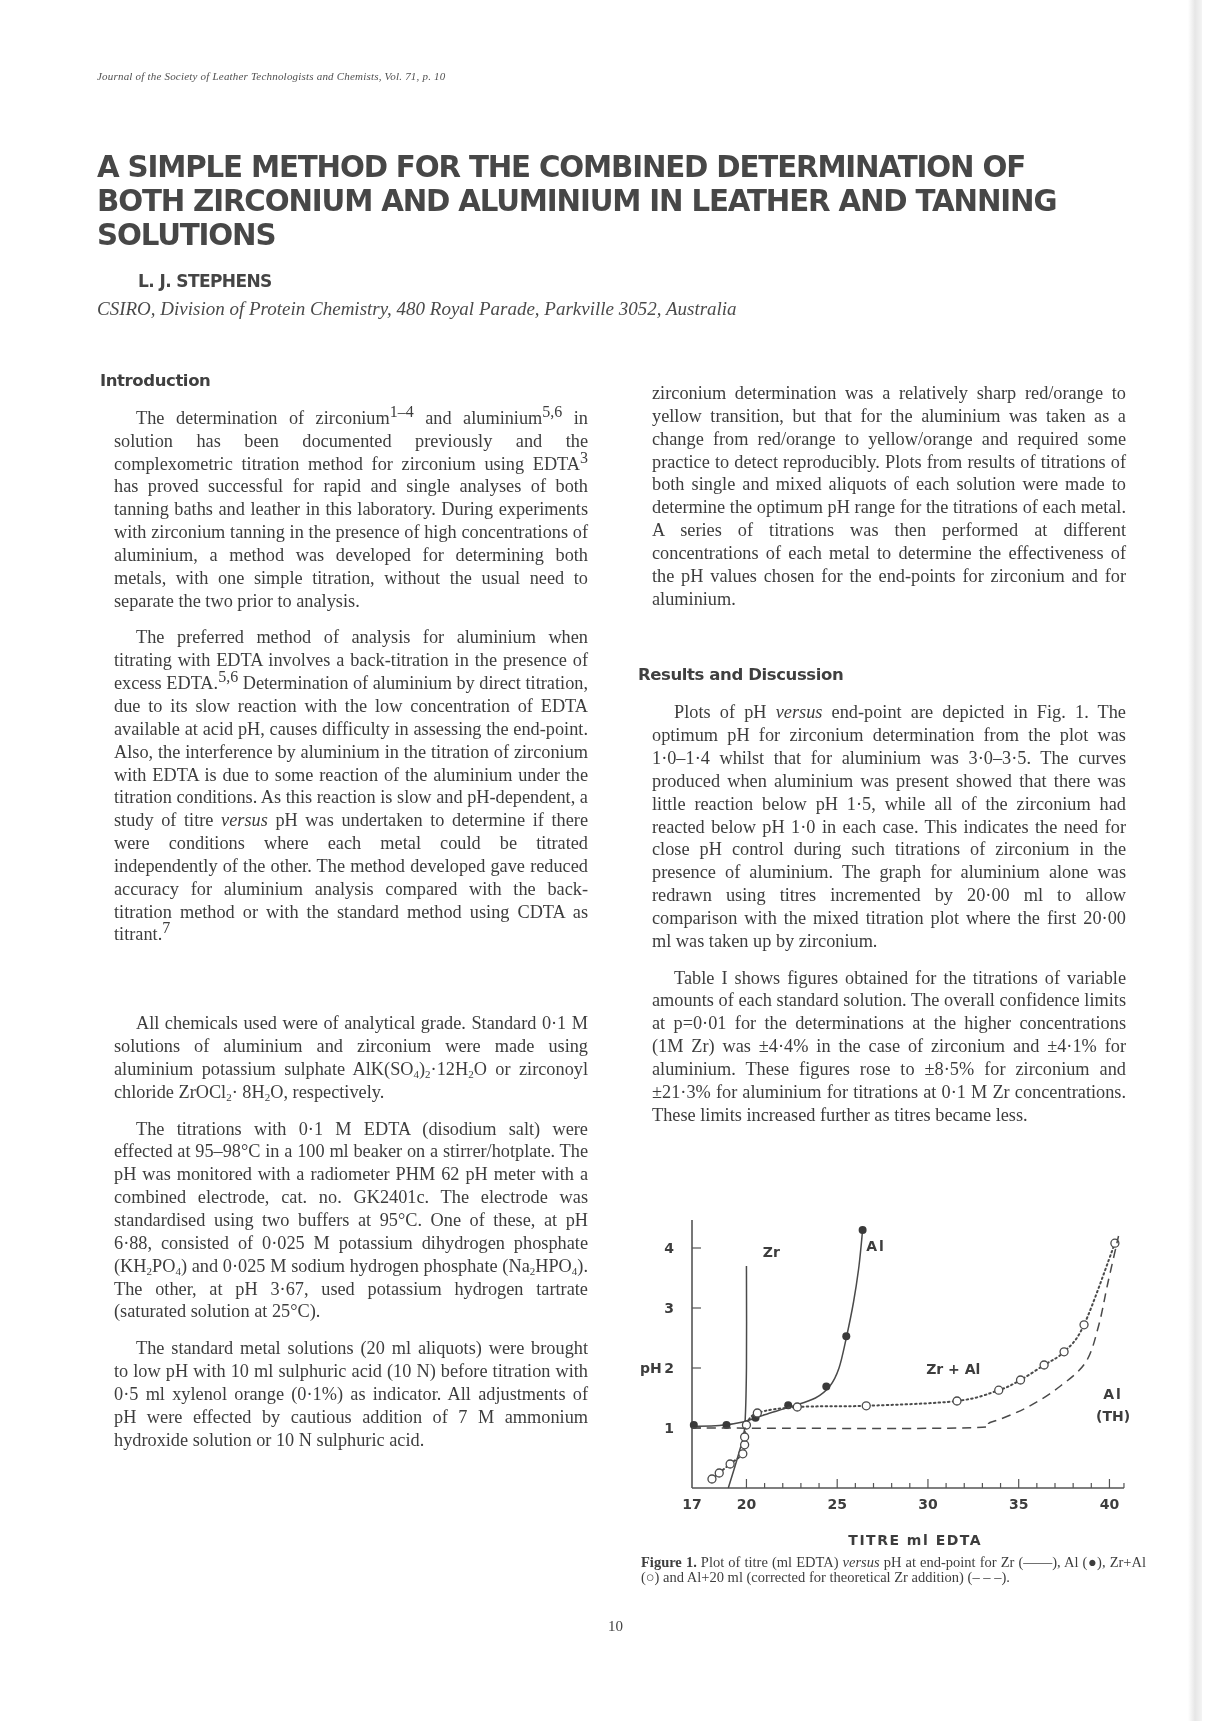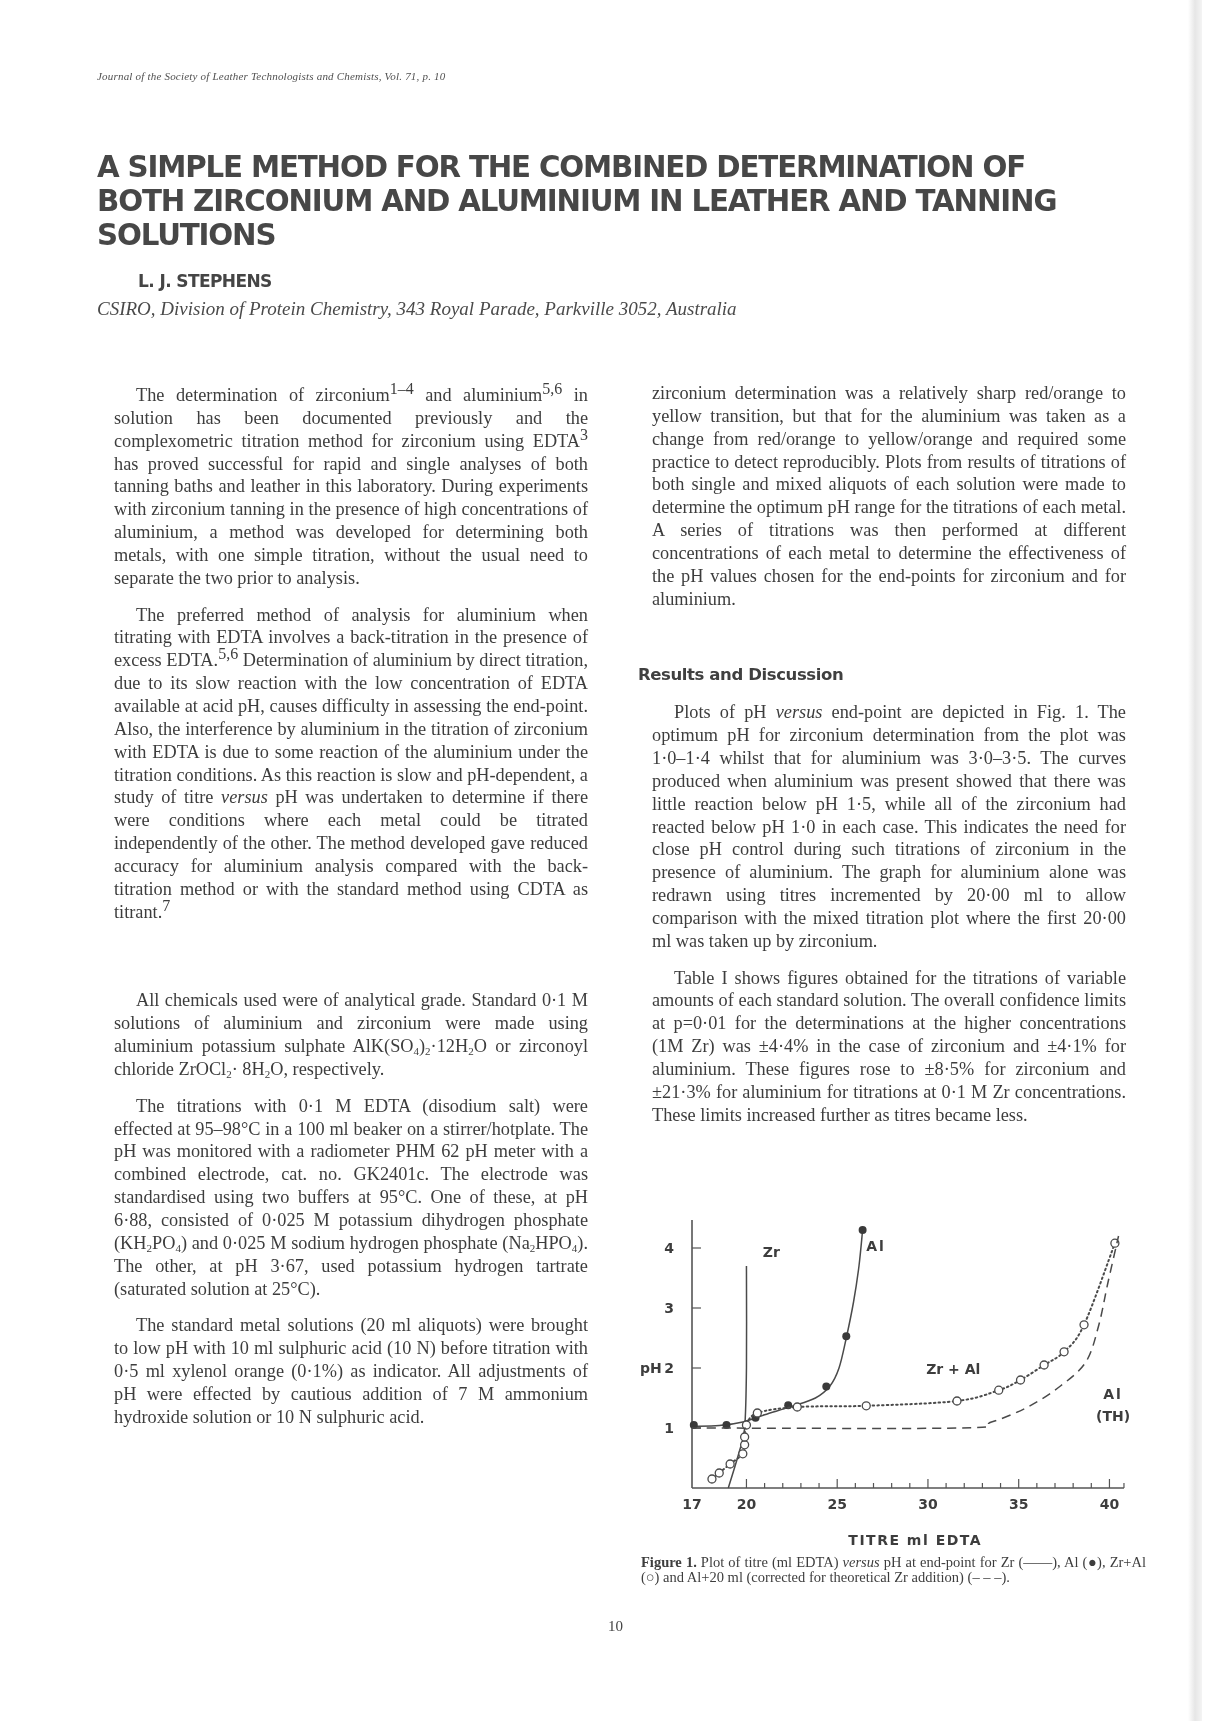--- a/index.html
+++ b/index.html
@@ -61,23 +61,24 @@
 </style>
 </head>
 <body>
 
 <div class="right-shade"></div>
 
 <div class="journal-line">Journal of the Society of Leather Technologists and Chemists, Vol. 71, p. 10</div>
 
 <h1 class="title">A SIMPLE METHOD FOR THE COMBINED DETERMINATION OF BOTH ZIRCONIUM AND ALUMINIUM IN LEATHER AND TANNING SOLUTIONS</h1>
 <div class="author">L. J. STEPHENS</div>
-<div class="affil">CSIRO, Division of Protein Chemistry, 343 Royal Parade, Parkville 3052, Australia</div>
+<div class="affil">CSIRO, Division of Protein Chemistry, 480 Royal Parade, Parkville 3052, Australia</div>
 
 <div class="col col-left">
+  <h2>Introduction</h2>
   <p><span>The determination of zirconium</span><sup>1–4</sup><span> and aluminium</span><sup>5,6</sup><span> in solution has been documented previously and the complexometric titration method for zirconium using EDTA</span><sup>3</sup><span> has proved successful for rapid and single analyses of both tanning baths and leather in this laboratory. During experiments with zirconium tanning in the presence of high concentrations of aluminium, a method was developed for determining both metals, with one simple titration, without the usual need to separate the two prior to analysis.</span></p>
   <p><span>The preferred method of analysis for aluminium when titrating with EDTA involves a back-titration in the presence of excess EDTA.</span><sup>5,6</sup><span> Determination of aluminium by direct titration, due to its slow reaction with the low concentration of EDTA available at acid pH, causes difficulty in assessing the end-point. Also, the interference by aluminium in the titration of zirconium with EDTA is due to some reaction of the aluminium under the titration conditions. As this reaction is slow and pH-dependent, a study of titre </span><i>versus</i><span> pH was undertaken to determine if there were conditions where each metal could be titrated independently of the other. The method developed gave reduced accuracy for aluminium analysis compared with the back-titration method or with the standard method using CDTA as titrant.</span><sup>7</sup></p>
 
   <div class="gap-l"></div>
 
   <p><span>All chemicals used were of analytical grade. Standard 0·1 M solutions of aluminium and zirconium were made using aluminium potassium sulphate AlK(SO</span><sub>4</sub><span>)</span><sub>2</sub><span>·12H</span><sub>2</sub><span>O or zirconoyl chloride ZrOCl</span><sub>2</sub><span>· 8H</span><sub>2</sub><span>O, respectively.</span></p>
   <p><span>The titrations with 0·1 M EDTA (disodium salt) were effected at 95–98°C in a 100 ml beaker on a stirrer/hotplate. The pH was monitored with a radiometer PHM 62 pH meter with a combined electrode, cat. no. GK2401c. The electrode was standardised using two buffers at 95°C. One of these, at pH 6·88, consisted of 0·025 M potassium dihydrogen phosphate (KH</span><sub>2</sub><span>PO</span><sub>4</sub><span>) and 0·025 M sodium hydrogen phosphate (Na</span><sub>2</sub><span>HPO</span><sub>4</sub><span>). The other, at pH 3·67, used potassium hydrogen tartrate (saturated solution at 25°C).</span></p>
   <p>The standard metal solutions (20 ml aliquots) were brought to low pH with 10 ml sulphuric acid (10 N) before titration with 0·5 ml xylenol orange (0·1%) as indicator. All adjustments of pH were effected by cautious addition of 7 M ammonium hydroxide solution or 10 N sulphuric acid.</p>
 </div>
 

